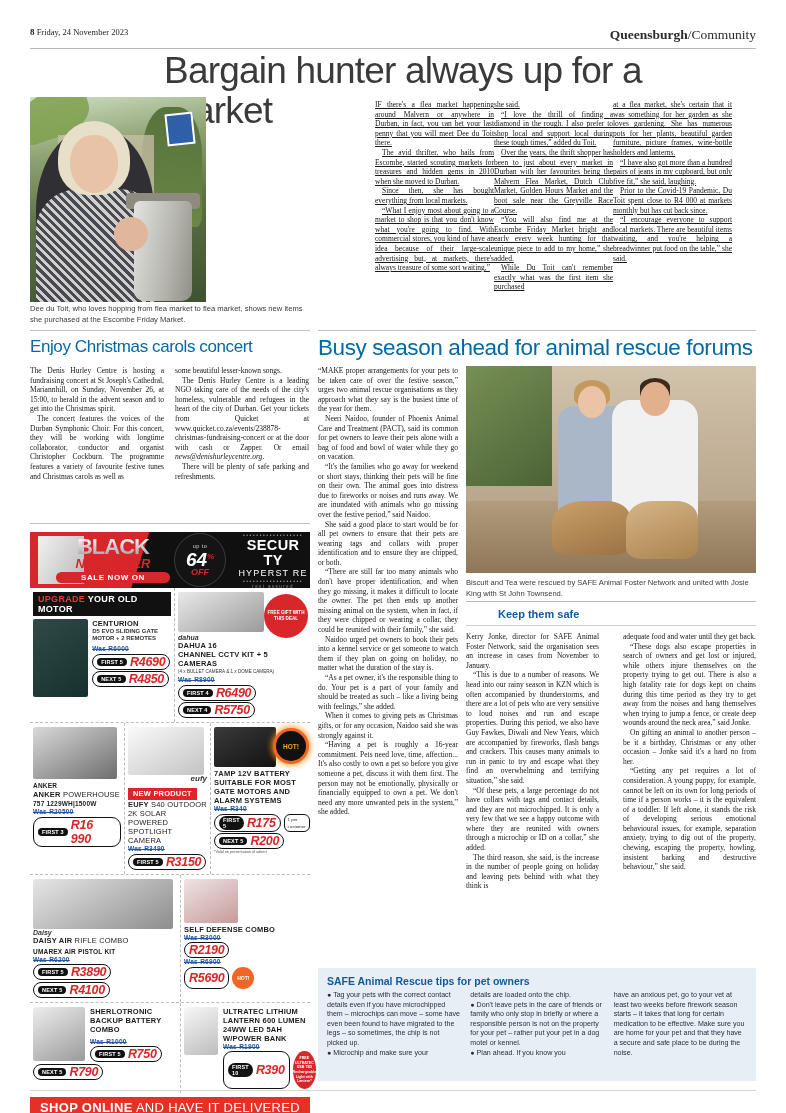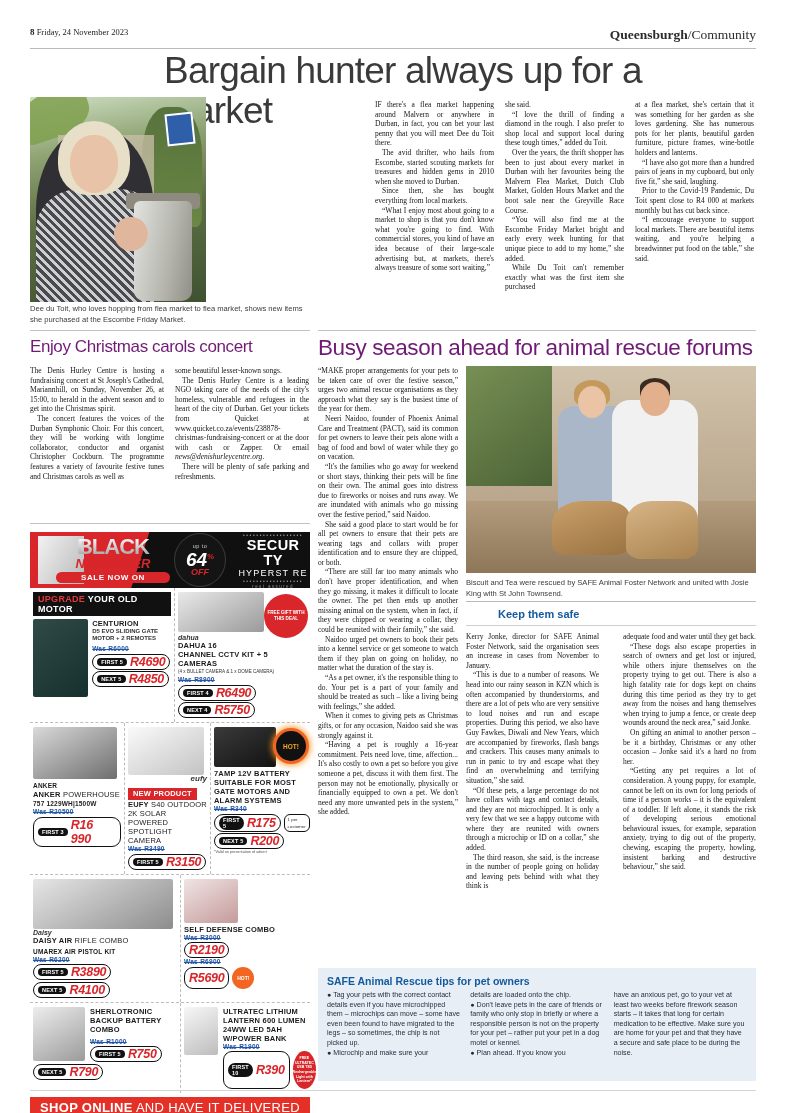--- a/index.html
+++ b/index.html
@@ -71,38 +71,38 @@
 
   .caption {
     position: absolute; left: 30px; top: 304px; width: 280px;
     font-family: "Liberation Sans", sans-serif; font-size: 7.6px; line-height: 10.5px;
     color: #3b3b3b;
   }
 
   
   .top-cols {
     position: absolute; left: 375px; top: 100px; width: 381px; height: 200px;
-    display: flex; gap: 11px;
+    display: flex;  text-decoration: underline;
   }
   .top-cols .col { width: 119px; }
   .bodytext {
     font-family: "Liberation Serif", serif;
     font-size: 7.5px; line-height: 9.6px; text-align: justify; color: #141414;
     hyphens: auto;
   }
   .bodytext p { text-indent: 7px; }
   .bodytext p.noind { text-indent: 0; }
 
   
   .rule-sec1 { position:absolute; left:30px; top:330px; width:280px; height:1px; background:#c2c2c2;}
   .rule-sec2 { position:absolute; left:318px; top:330px; width:438px; height:1px; background:#c2c2c2;}
 
   .headline-sub {
     font-family: "Liberation Sans", sans-serif;
-    font-weight: 300; color: #701a75; letter-spacing: -0.4px;
+    font-weight: 300; color: #0369a1; letter-spacing: -0.4px;
   }
   .headline-carols { position:absolute; left:30px; top:336px; width:280px; font-size:17px; line-height:21px; }
   .headline-rescue { position:absolute; left:318px; top:334px; width:440px; font-size:22.5px; line-height:27px; }
 
   
   .carols-cols {
     position:absolute; left:30px; top:366px; width:280px; height:148px;
     display:flex; gap:11px;
   }
   .carols-cols .col { width:134px; }

